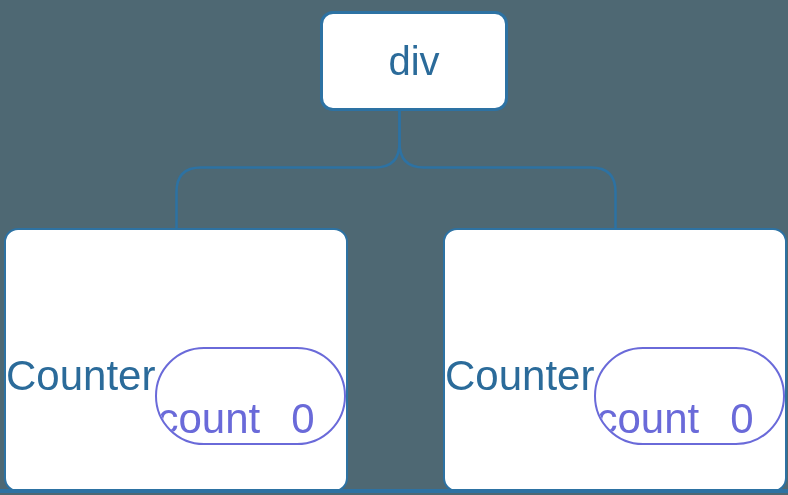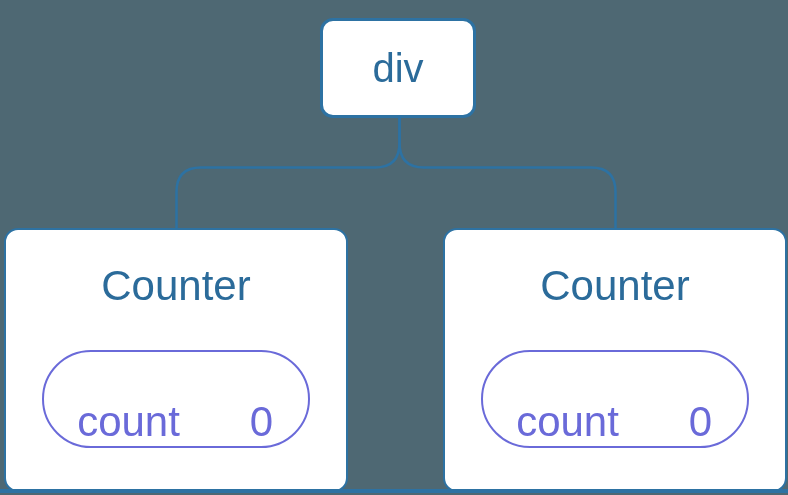--- a/index.html
+++ b/index.html
@@ -15,22 +15,22 @@
     overflow: hidden;
     font-family: "Liberation Sans", sans-serif;
   }
   .stage {
     position: relative;
     width: 788px; height: 495px;
     background: var(--background);
   }
   .root-node {
     position: absolute;
-    left: 320px; top: 18px;
-    width: 156px; height: 100px;
+    left: 320px; top: 11px;
+    width: 188px; height: 100px;
     background: var(--card-bg);
     border: 3px solid var(--line-blue);
     border-radius: 13px;
     display: flex; align-items: center; justify-content: center;
     font-size: 40px;
     color: var(--label-blue);
     z-index: 2;
   }
   .connector {
     position: absolute;
@@ -43,21 +43,21 @@
     stroke: var(--line-blue);
     stroke-width: 2.5px;
   }
   .card {
     position: absolute;
     top: 228px;
     width: 344px; height: 264px;
     background: var(--card-bg);
     border: 2px solid var(--line-blue);
     border-radius: 14px;
-    display: flex; flex-direction: column; align-items: center;
+    display: flex; flex-direction: row; align-items: center;
     padding-top: 32px;
     z-index: 2;
   }
   .card-left  { left: 4px; }
   .card-right { left: 443px; }
   .card-title {
     font-size: 42px;
     line-height: 48px;
     color: var(--label-blue);
   }

